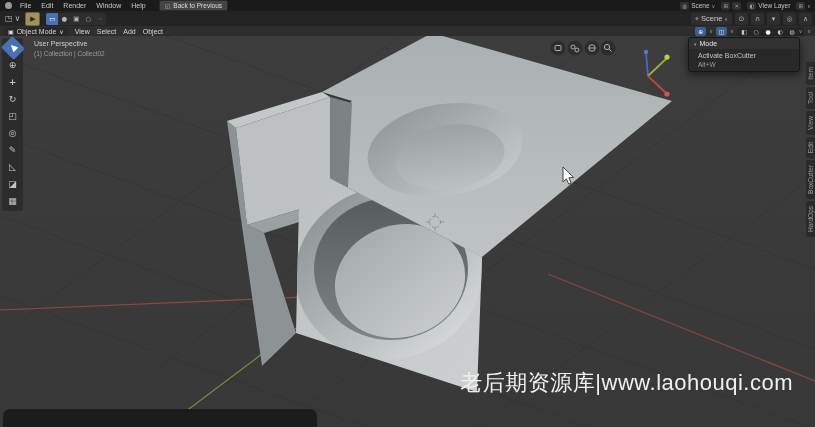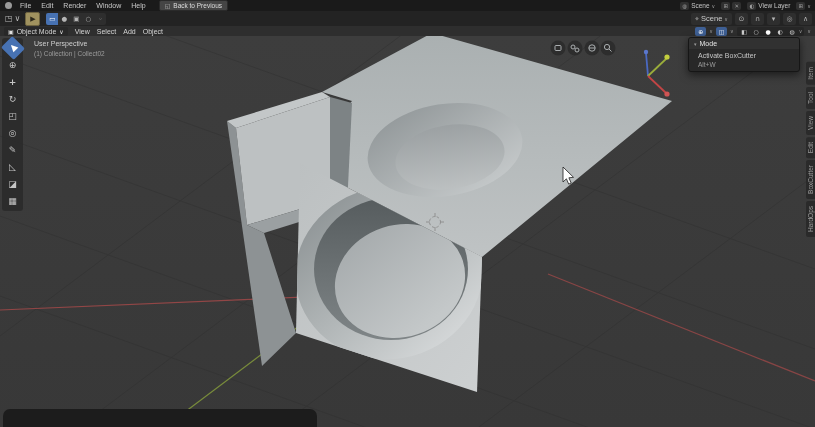--- a/index.html
+++ b/index.html
@@ -331,16 +331,17 @@
 
     <div class="side-tabs">
       <div class="side-tab">Item</div>
       <div class="side-tab">Tool</div>
       <div class="side-tab">View</div>
       <div class="side-tab">Edit</div>
       <div class="side-tab">BoxCutter</div>
       <div class="side-tab">HardOps</div>
     </div>
 
+    <div class="watermark">老后期资源库|www.laohouqi.com</div>
 
     <div class="bottom-box"></div>
   </div>
 </div>
 
 </body></html>

